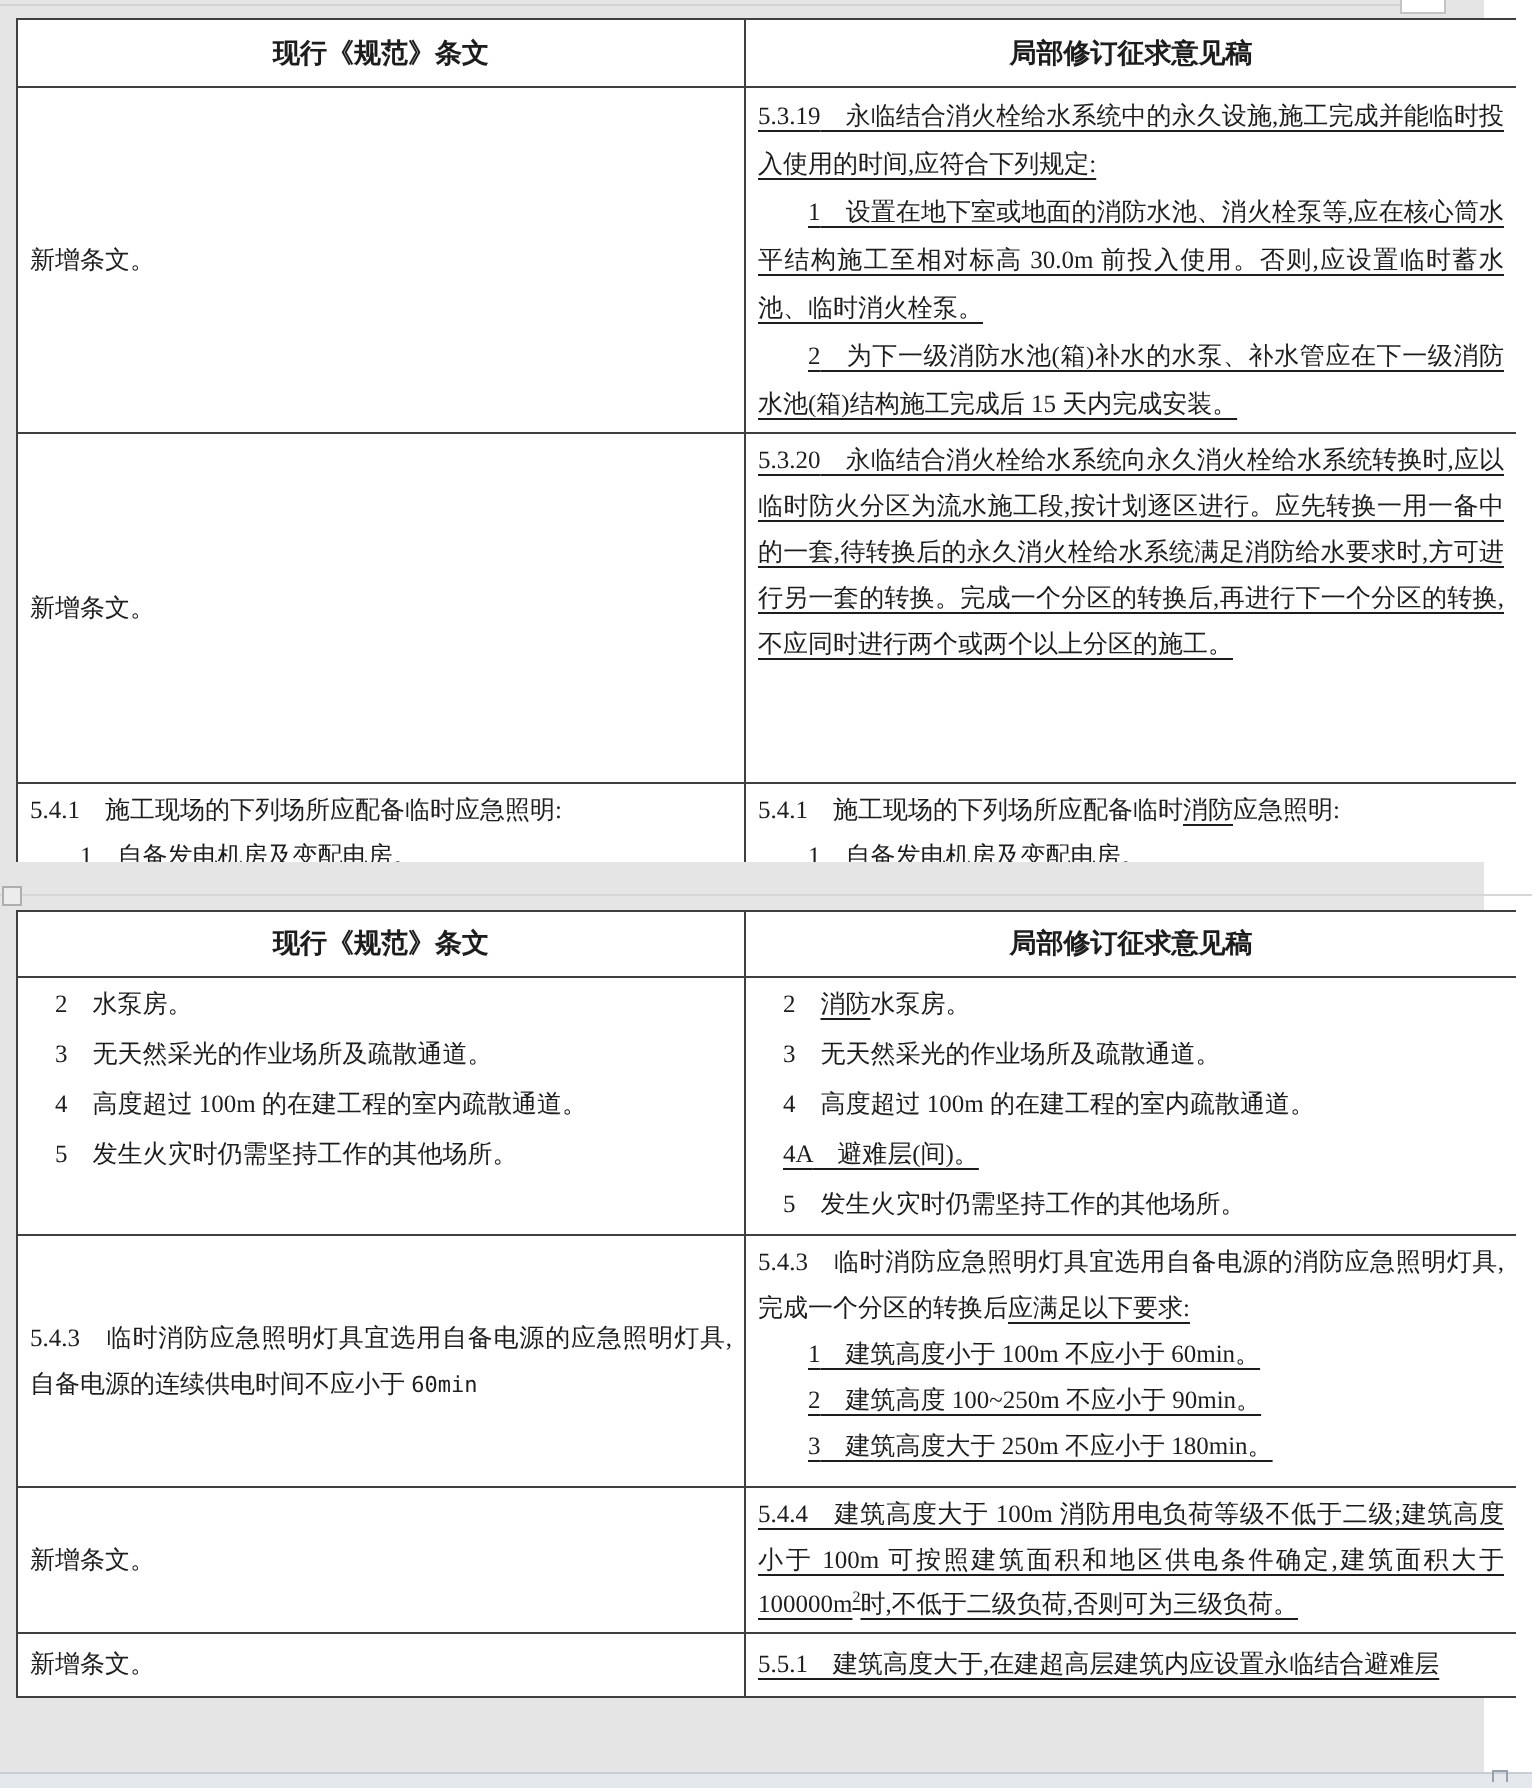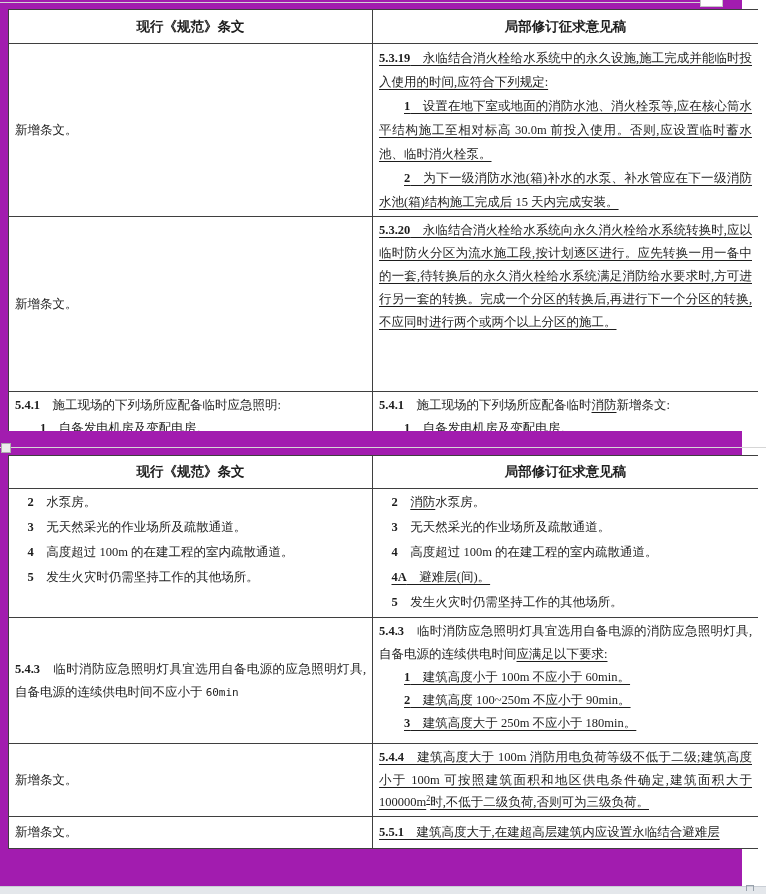--- a/index.html
+++ b/index.html
@@ -7,21 +7,21 @@
     --text:#1d1d1d;
     --strip:#e4e7eb;
     --faint:#d2d2d2;
   }
   html,body{margin:0;padding:0;}
   body{
     width:766px;height:894px;overflow:hidden;background:#ffffff;
     font-family:"Liberation Serif","DejaVu Serif",serif;
     color:var(--text);
   }
-  .page{position:relative;width:742px;height:894px;background:#a21caf;}
+  .page{position:relative;width:742px;height:894px;background:#e5e5e5;}
 
   
   .top-line{position:absolute;left:0;top:2px;width:712px;height:0;border-top:1px solid var(--faint);}
   .top-notch{position:absolute;left:700px;top:0;width:21px;height:6px;border:1px solid #c4c4c4;border-top:none;background:#fff;}
   .mid-line{position:absolute;left:0;top:447px;width:766px;height:0;border-top:1px solid #d6d6d6;}
   .mid-square{position:absolute;left:1px;top:443px;width:8px;height:8px;border:1px solid #aeaeae;background:#ececec;}
   .bottom-strip{position:absolute;left:0;top:886px;width:766px;height:8px;background:var(--strip);border-top:1px solid #c9ced5;}
   .bottom-mark{position:absolute;left:746px;top:885px;width:6px;height:5px;border:1px solid #98a1ab;border-bottom:none;background:transparent;}
 
   
@@ -39,21 +39,21 @@
     text-align:justify;
   }
   .doc-table th{
     font-size:13.5px;font-weight:bold;text-align:center;vertical-align:middle;line-height:16px;
   }
   td.vm{vertical-align:middle;}
   .para{margin:0;}
   .para.i1{text-indent:1em;}
   .para.i2{text-indent:2em;}
   .para.c{text-align:center;text-indent:0;}
-  .b{font-weight:bold;}
+  .b{font-weight:normal;}
   .u{text-decoration:underline;text-underline-offset:3px;}
   .m{font-family:"DejaVu Sans Mono","Liberation Mono",monospace;font-size:11px;margin-top:48px;}
   .sup{vertical-align:super;font-size:8px;line-height:0;}
 
   
   .t1 tr:nth-child(1){height:34px;}
   .t1 tr:nth-child(2){height:35px;}
   .t1 tr:nth-child(3){height:175px;}
   .t1 tr:nth-child(4){height:122px;}
   .t1 tr:nth-child(5){height:55px;}
@@ -107,21 +107,21 @@
             <td class="right">
               <div class="para"><span class="b u ">5.3.20</span><span class="u ">　永临结合消火栓给水系统向永久消火栓给水系统转换时,应以临时防火分区为流水施工段,按计划逐区进行。应先转换一用一备中的一套,待转换后的永久消火栓给水系统满足消防给水要求时,方可进行另一套的转换。完成一个分区的转换后,再进行下一个分区的转换,不应同时进行两个或两个以上分区的施工。</span></div>
             </td>
           </tr>
           <tr>
             <td class="left">
               <div class="para"><span class="b ">5.4.1</span><span class="">　施工现场的下列场所应配备临时应急照明:</span></div>
               <div class="para i2"><span class="b ">1</span><span class="">　自备发电机房及变配电房。</span></div>
             </td>
             <td class="right">
-              <div class="para"><span class="b ">5.4.1</span><span class="">　施工现场的下列场所应配备临时</span><span class="u ">消防</span><span class="">新增条文:</span></div>
+              <div class="para"><span class="b ">5.4.1</span><span class="">　施工现场的下列场所应配备临时</span><span class="u ">消防</span><span class="">应急照明:</span></div>
               <div class="para i2"><span class="b ">1</span><span class="">　自备发电机房及变配电房。</span></div>
             </td>
           </tr>
         </tbody>
       </table>
   </div>
 
   <div class="mid-line"></div>
   <div class="mid-square"></div>
 
@@ -149,21 +149,21 @@
               <div class="para i1"><span class="b ">4</span><span class="">　高度超过 100m 的在建工程的室内疏散通道。</span></div>
               <div class="para i1"><span class="b u ">4A</span><span class="u ">　避难层(间)。</span></div>
               <div class="para i1"><span class="b ">5</span><span class="">　发生火灾时仍需坚持工作的其他场所。</span></div>
             </td>
           </tr>
           <tr>
             <td class="left vm">
               <div class="para"><span class="b ">5.4.3</span><span class="">　临时消防应急照明灯具宜选用自备电源的应急照明灯具,自备电源的连续供电时间不应小于 </span><span class="m ">60min</span></div>
             </td>
             <td class="right">
-              <div class="para"><span class="b ">5.4.3</span><span class="">　临时消防应急照明灯具宜选用自备电源的消防应急照明灯具,自备电源的连续供电时间</span><span class="u ">应满足以下要求:</span></div>
+              <div class="para"><span class="b ">5.4.3</span><span class="">　临时消防应急照明灯具宜选用自备电源的消防应急照明灯具,完成一个分区的转换后</span><span class="u ">应满足以下要求:</span></div>
               <div class="para i2"><span class="b u ">1</span><span class="u ">　建筑高度小于 100m 不应小于 60min。</span></div>
               <div class="para i2"><span class="b u ">2</span><span class="u ">　建筑高度 100~250m 不应小于 90min。</span></div>
               <div class="para i2"><span class="b u ">3</span><span class="u ">　建筑高度大于 250m 不应小于 180min。</span></div>
             </td>
           </tr>
           <tr>
             <td class="left vm">
               <div class="para"><span class="">新增条文。</span></div>
             </td>
             <td class="right">

